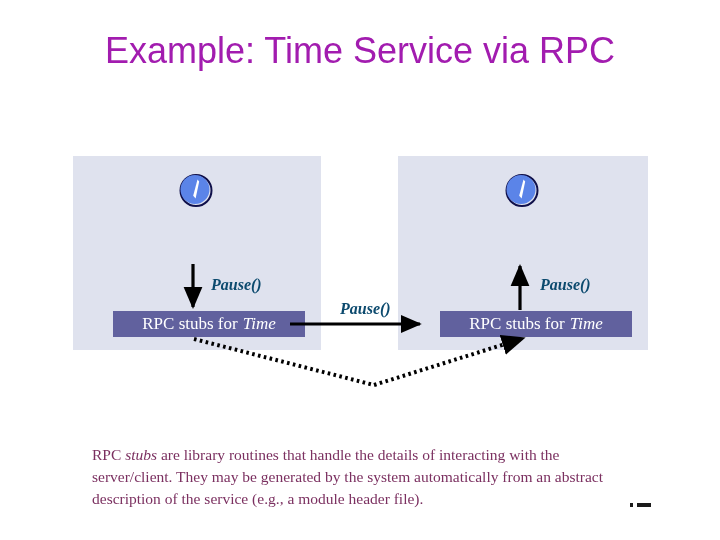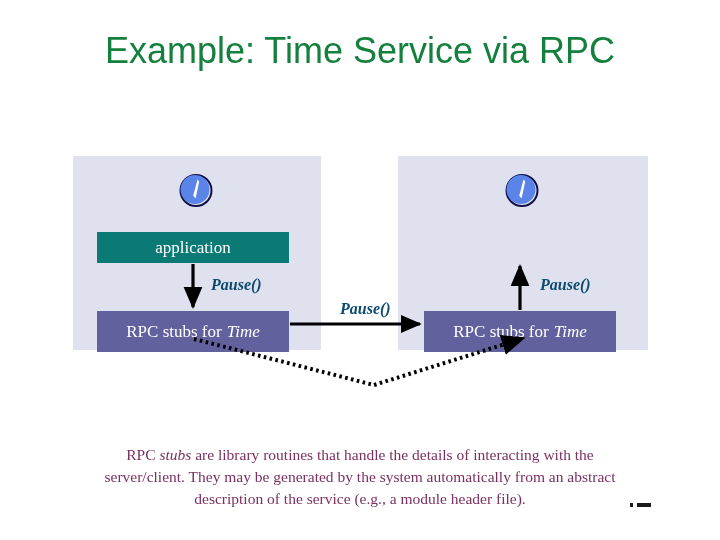--- a/index.html
+++ b/index.html
@@ -15,21 +15,21 @@
     font-family: "Liberation Sans", sans-serif;
   }
 
   
   #slide-title {
     position: absolute;
     left: 50px;
     top: 28px;
     width: 620px;
     text-align: center;
-    color: #15803d;
+    color: #a21caf;
     font-family: "Liberation Sans", sans-serif;
     font-size: 36px;
     line-height: 1.28;
     letter-spacing: 0px;
     font-weight: 400;
   }
 
   
   #diagram {
     position: absolute;
@@ -61,21 +61,21 @@
     position: absolute;
     display: flex;
     align-items: center;
     justify-content: center;
     color: #ffffff;
     font-family: "Liberation Serif", serif;
     font-size: 17px;
     white-space: nowrap;
   }
   .layer-box.app  { background: #0b7a75; height: 31px; }
-  .layer-box.stub { background: #61619e; height: 41px; }
+  .layer-box.stub { background: #61619e; height: 26px; margin-left: 16px; }
 
   #box-application   { left: 97px;  top: 232px; width: 192px; }
   #box-time-service  { left: 424px; top: 231px; width: 192px; }
   #box-stubs-client  { left: 97px;  top: 311px; width: 192px; }
   #box-stubs-server  { left: 424px; top: 311px; width: 192px; }
 
   .layer-box em {
     padding-left: 5px;
   }
 
@@ -116,21 +116,20 @@
     height: 540px;
     pointer-events: none;
   }
 
   
   #caption {
     position: absolute;
     left: 92px;
     top: 444px;
     width: 536px;
-    text-align: center;
     color: #7b3060;
     font-family: "Liberation Serif", serif;
     font-size: 15.5px;
     line-height: 1.43;
   }
   #caption em { font-style: italic; }
 
   #bottom-artifact {
     position: absolute;
     left: 630px;
@@ -161,23 +160,20 @@
   </div>
 
   <div id="clock-icon-server" class="clock-icon">
     <svg width="38" height="38" viewBox="0 0 38 38">
       <circle cx="19" cy="19.5" r="15.5" fill="none" stroke="#10104a" stroke-width="2"></circle>
       <circle cx="18" cy="18.5" r="14.5" fill="#5b84e8"></circle>
       <path d="M20.5 8.5 L22.2 10.5 L18.6 27.5 L16.2 24.8 Z" fill="#ffffff"></path>
     </svg>
   </div>
 
-  <div id="box-application" class="layer-box app">
-    <span>application</span>
-  </div>
 
 
   <div id="box-stubs-client" class="layer-box stub">
     <span>RPC stubs for </span>
     <em>Time</em>
   </div>
 
   <div id="box-stubs-server" class="layer-box stub">
     <span>RPC stubs for </span>
     <em>Time</em>

